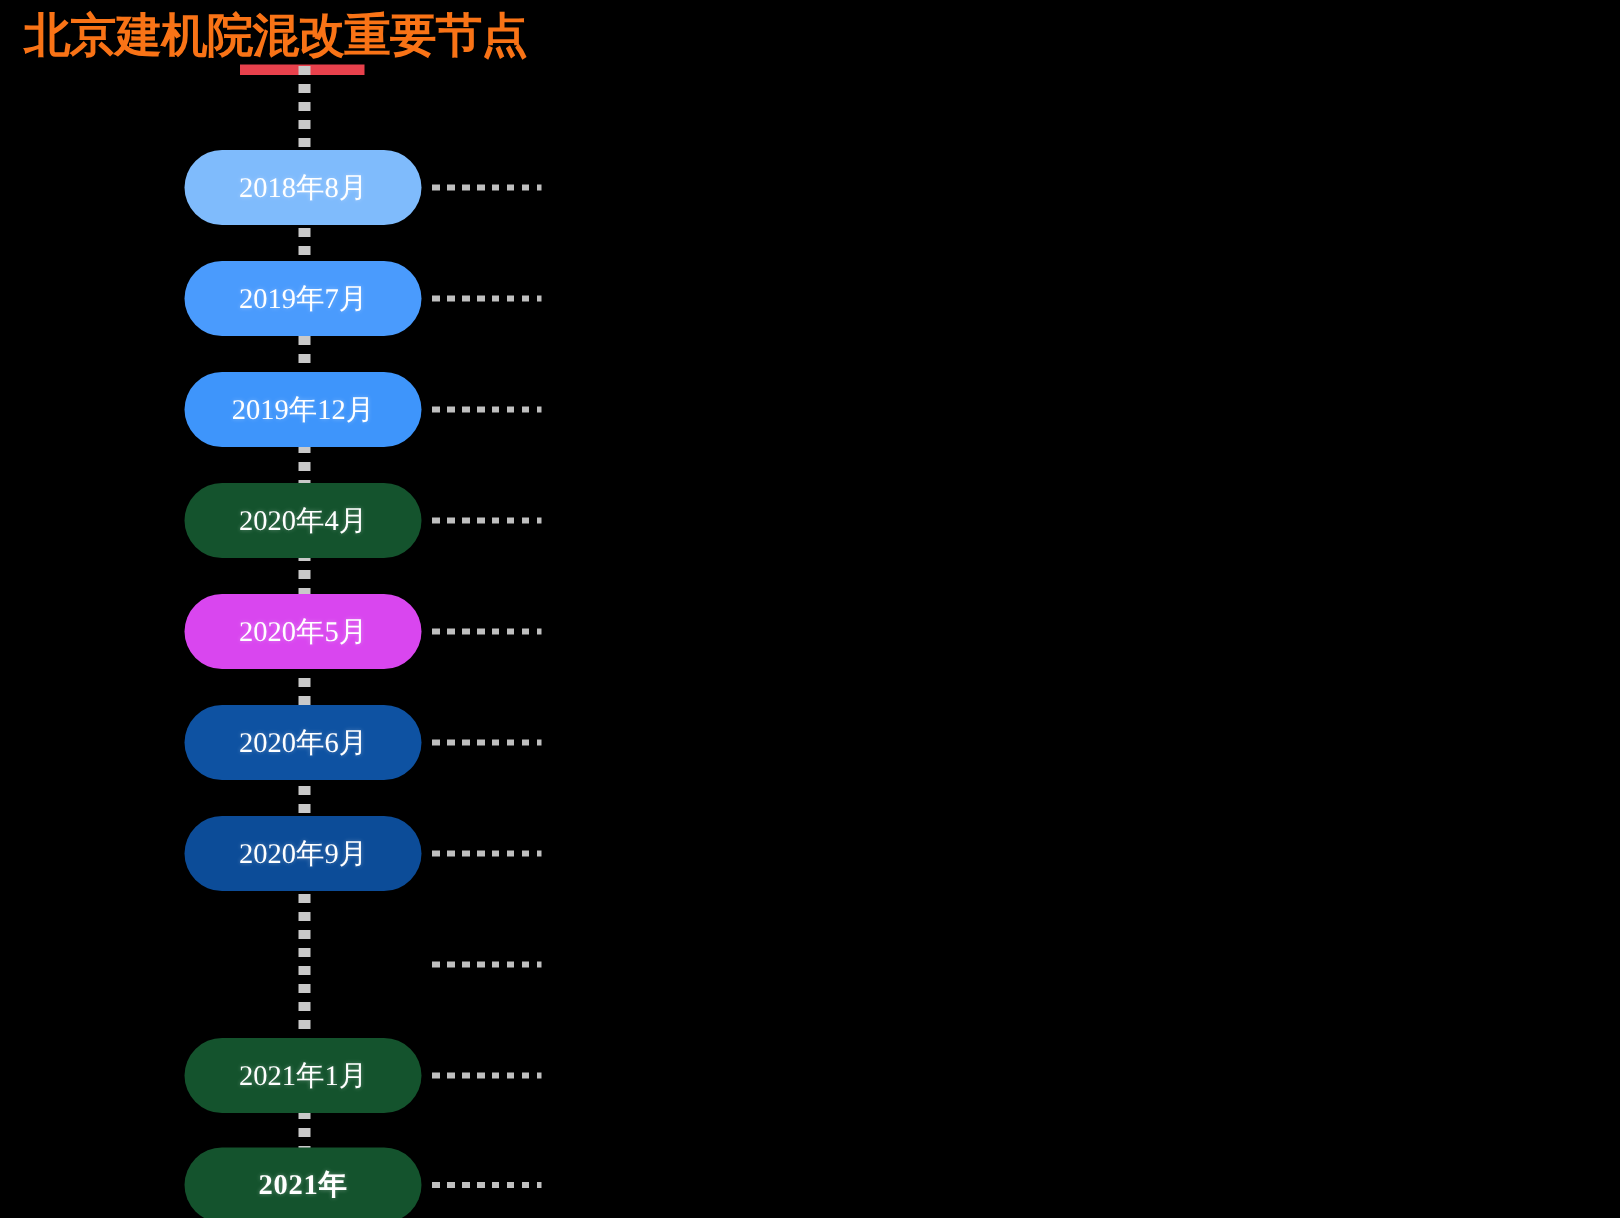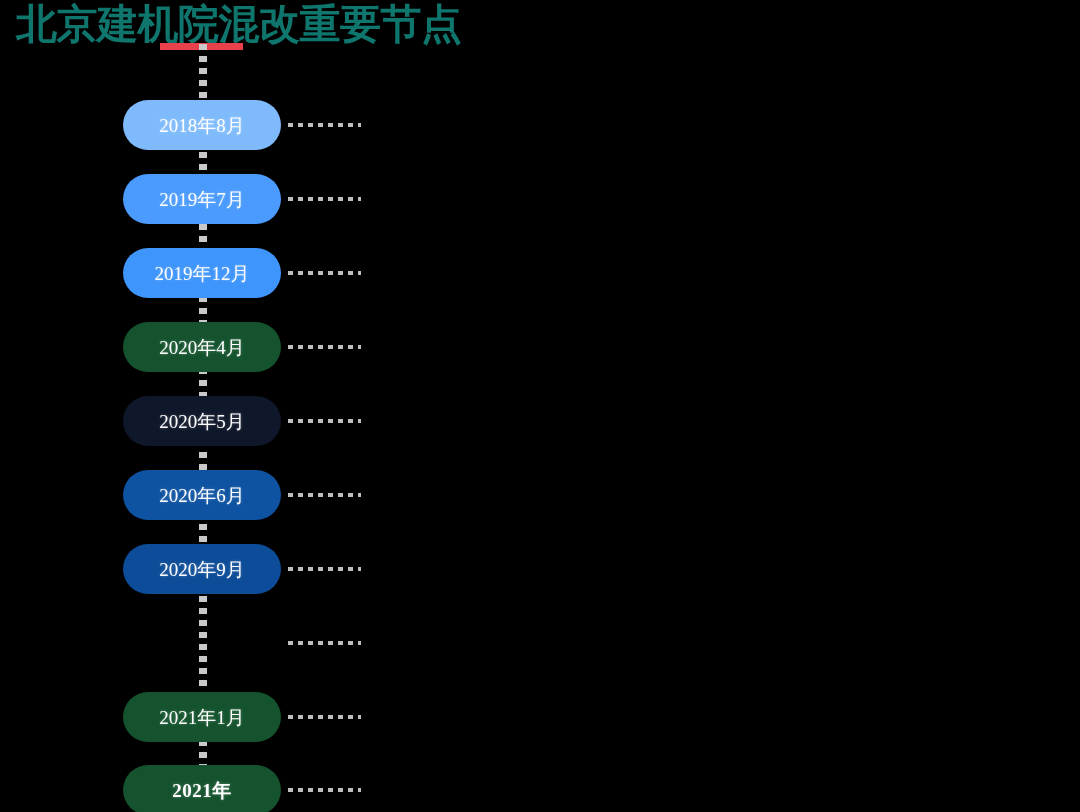--- a/index.html
+++ b/index.html
@@ -24,24 +24,24 @@
     background: #000000;
   }
 
   
   .title {
     position: absolute;
     left: 16px;
     top: 4px;
     font-family: "Liberation Sans", "DejaVu Sans", sans-serif;
     font-weight: bold;
-    font-size: 41px;
+    font-size: 31px;
     line-height: 40px;
     letter-spacing: -0.5px;
-    color: #0f766e;
+    color: #f97316;
     white-space: nowrap;
     text-align: right;
   }
 
   .title-underline {
     position: absolute;
     left: 160px;
     top: 43px;
     width: 83px;
     height: 7px;
@@ -152,21 +152,21 @@
         </div>
         <div class="connector"></div>
       </div>
       <div class="row" style="top: 310px;">
         <div class="pill" style="background: #14532d;">
           <span class="pill-label">2020年4月</span>
         </div>
         <div class="connector"></div>
       </div>
       <div class="row" style="top: 384px;">
-        <div class="pill" style="background: #0f172a;">
+        <div class="pill" style="background: #d946ef;">
           <span class="pill-label">2020年5月</span>
         </div>
         <div class="connector"></div>
       </div>
       <div class="row" style="top: 458px;">
         <div class="pill" style="background: rgb(14, 82, 162); text-align: center;">
           <span class="pill-label">2020年6月</span>
         </div>
         <div class="connector"></div>
       </div>

